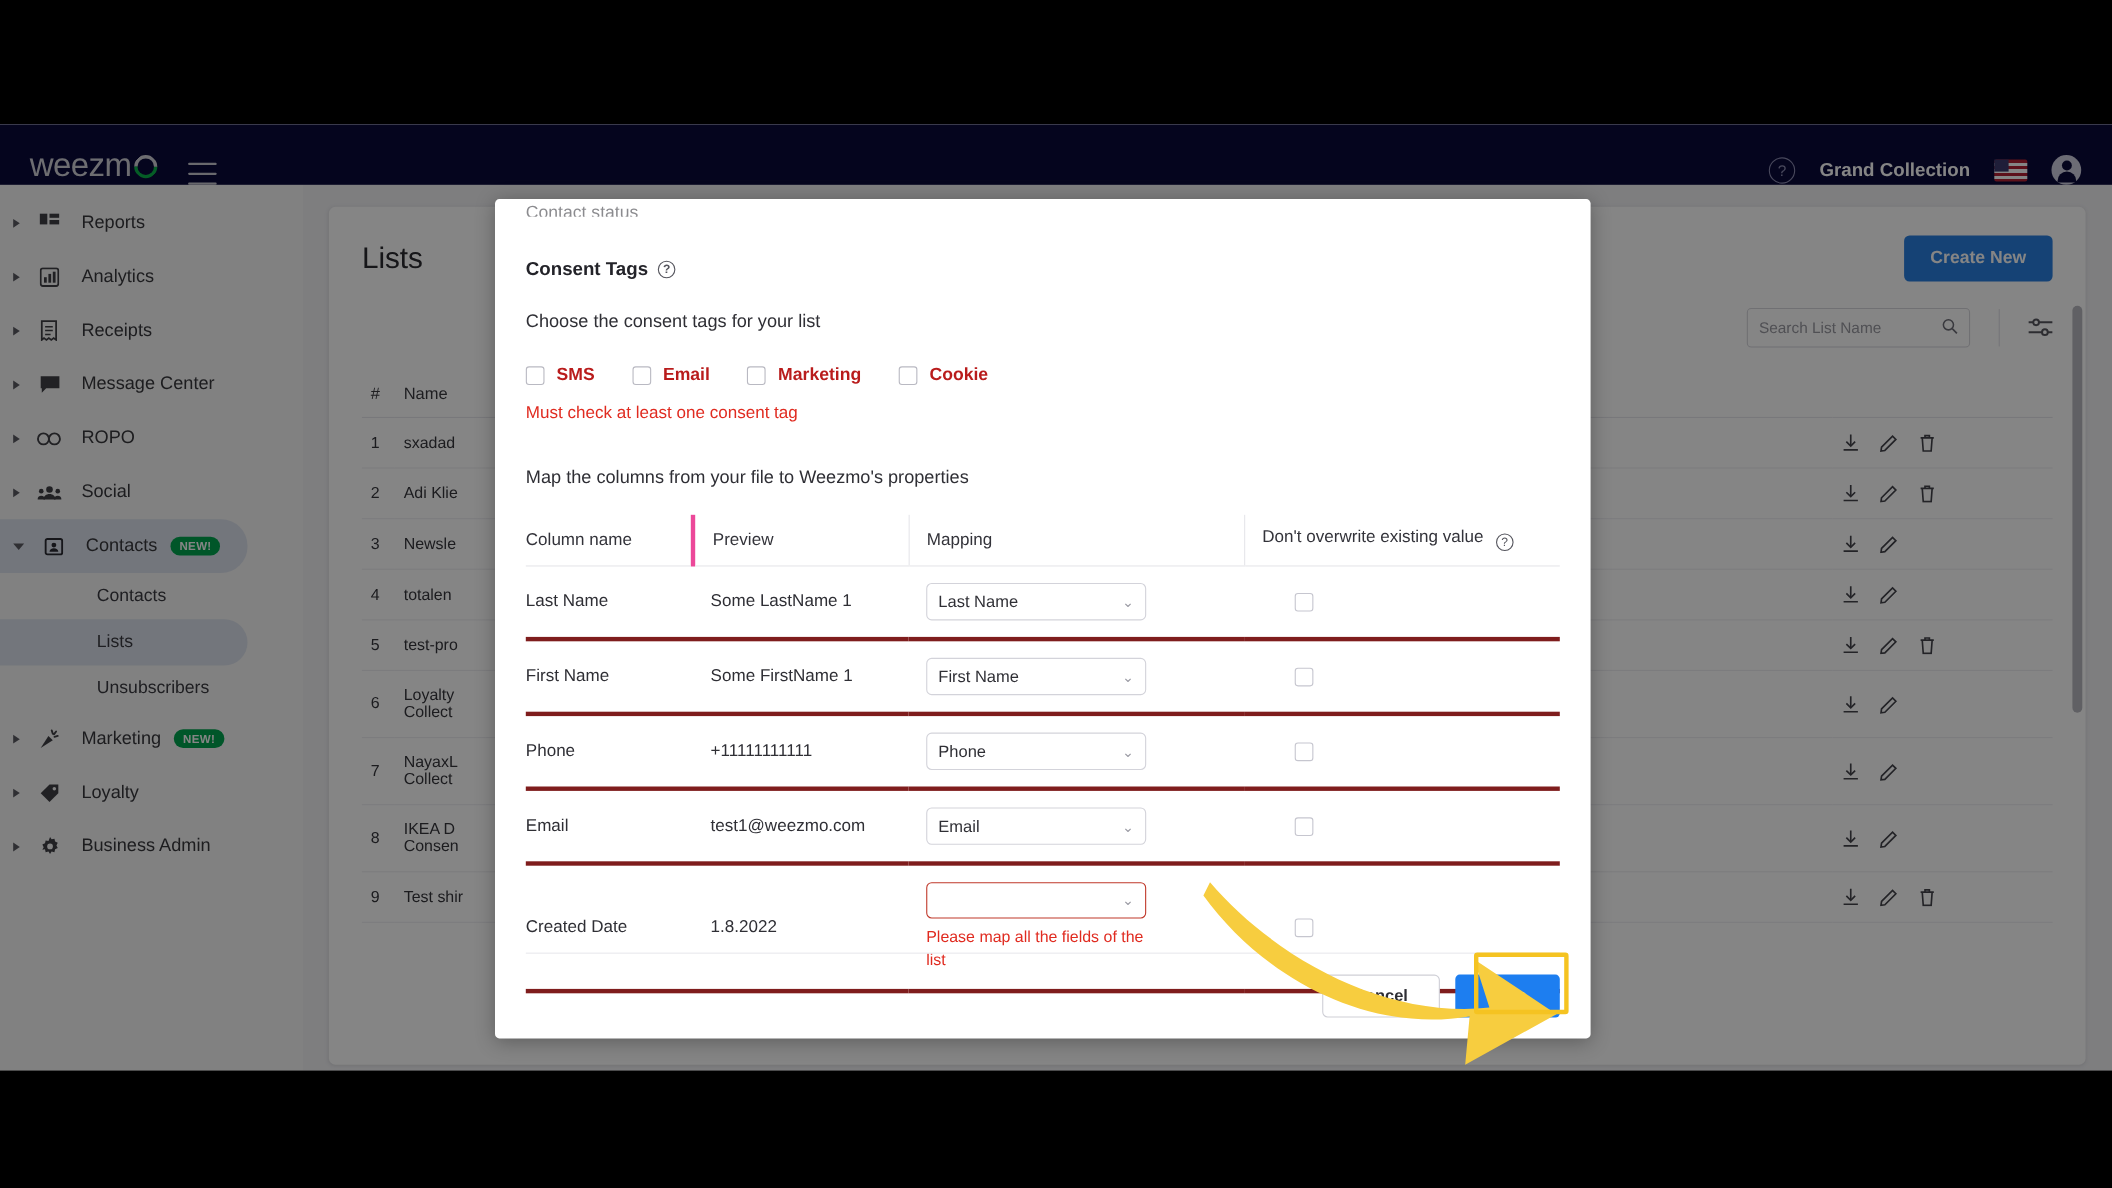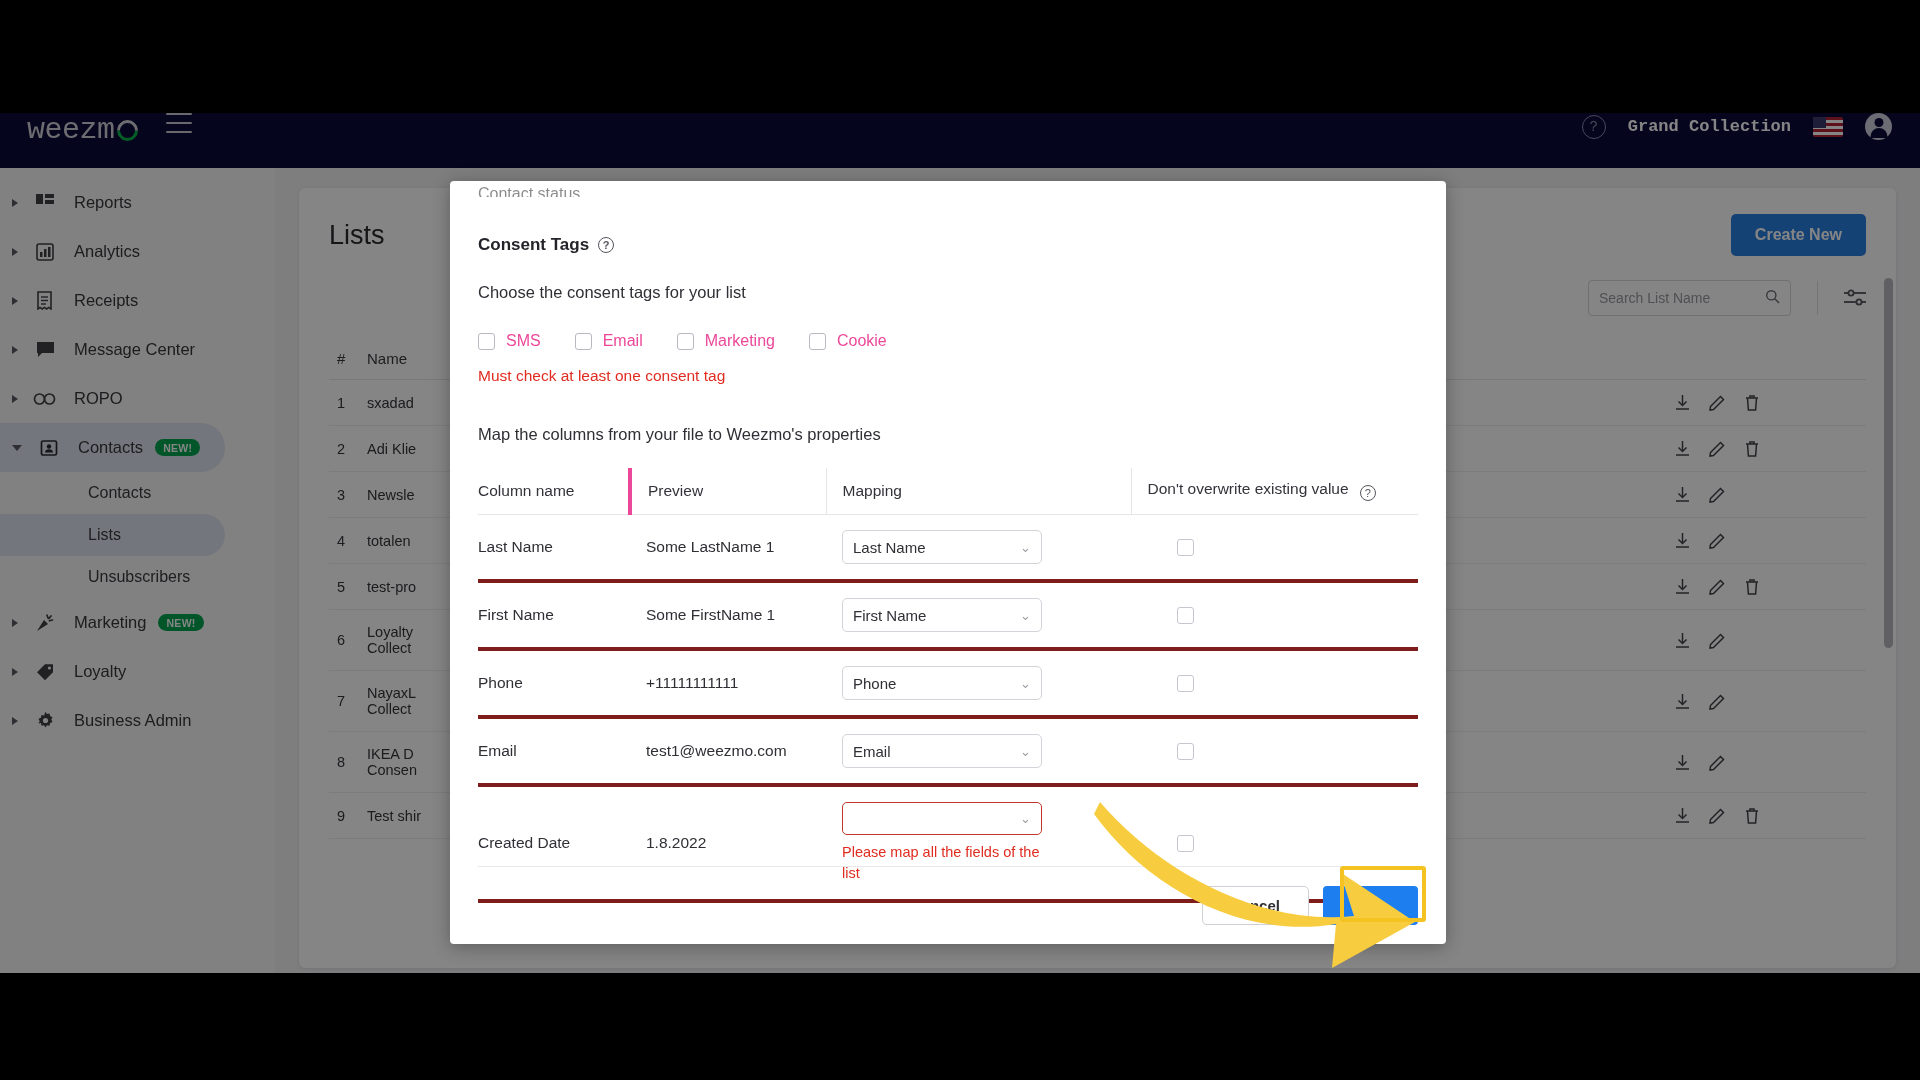--- a/index.html
+++ b/index.html
@@ -20,23 +20,22 @@
     left: 0; top: 113px;
     width: 1920px; height: 860px;
     background: #fafafa;
     overflow: hidden;
   }
   
   #topnav {
     position: absolute; left: 0; top: 0;
     width: 1920px; height: 55px;
     background: #0b0b3b;
-    display: flex; align-items: flex-start;
+    display: flex; align-items: flex-end;
     z-index: 40;
-    font-family: Liberation Mono, monospace;
   }
   .logo {
     margin-left: 27px;
     font-size: 30px;
     letter-spacing: -0.5px;
     color: #d2d2d9;
     font-weight: 400;
     display: flex; align-items: center;
   }
   .logo .ring {
@@ -211,21 +210,21 @@
     font-size: 11px; color: #55555d; display: flex; align-items: center; justify-content: center;
     cursor: pointer;
   }
   .sec-sub { font-size: 16.5px; color: #2f2f35; margin-top: 28px; }
   .consent-row { display: flex; align-items: center; margin-top: 30px; gap: 0; }
   .cb-wrap { display: flex; align-items: center; margin-right: 34px; cursor: pointer; }
   .cb {
     width: 17px; height: 17px; border: 1.5px solid #b9b9c2; border-radius: 3px;
     background: #fff; margin-right: 11px;
   }
-  .cb-label { font-size: 16px; font-weight: normal; color: #ec4899; }
+  .cb-label { font-size: 16px; font-weight: bold; color: #b91c1c; }
   .err { color: #e02b20; font-size: 15.5px; margin-top: 17px; }
   .map-title { font-size: 16.5px; color: #2f2f35; margin-top: 40px; }
   
   table.map { width: 100%; border-collapse: collapse; margin-top: 24px; table-layout: fixed; }
   table.map th {
     text-align: left; font-size: 15.5px; font-weight: 400; color: #33333a;
     padding: 12px 0 13px 0; border-bottom: 1px solid #e6e6ea;
   }
   table.map th.c1 { width: 152px; }
   table.map th.c2 { width: 196px; border-left: 4px solid #ec4899; padding-left: 16px; }
@@ -347,20 +346,34 @@
         <div class="caret"></div>
         <div class="nav-icon">
           <svg width="24" height="14" viewBox="0 0 24 14">
               <circle cx="6.5" cy="7" r="5" fill="none" stroke="#404046" stroke-width="1.7"></circle>
               <circle cx="16.5" cy="7" r="5" fill="none" stroke="#404046" stroke-width="1.7"></circle>
             </svg>
         </div>
         <span>ROPO</span>
       </div>
 
+      <div class="nav-item">
+        <div class="caret"></div>
+        <div class="nav-icon">
+          <svg width="22" height="14" viewBox="0 0 22 14">
+              <circle cx="11" cy="4" r="3" fill="#404046"></circle>
+              <path d="M5.5 13c0-3 2.6-5 5.5-5s5.5 2 5.5 5z" fill="#404046"></path>
+              <circle cx="3.5" cy="5.5" r="2.1" fill="#404046"></circle>
+              <circle cx="18.5" cy="5.5" r="2.1" fill="#404046"></circle>
+              <path d="M0 13c0-2 1.6-3.4 3.5-3.4S7 11 7 13z" fill="#404046"></path>
+              <path d="M15 13c0-2 1.6-3.4 3.5-3.4S22 11 22 13z" fill="#404046"></path>
+            </svg>
+        </div>
+        <span>Social</span>
+      </div>
 
       <div class="nav-item active">
         <div class="caret down"></div>
         <div class="nav-icon">
           <svg width="18" height="18" viewBox="0 0 18 18">
               <rect x="1.5" y="2" width="15" height="14" rx="1.6" fill="none" stroke="#2b2b33" stroke-width="1.7"></rect>
               <circle cx="9" cy="7.5" r="2.2" fill="#2b2b33"></circle>
               <path d="M5 13.5c0-2 1.8-3.2 4-3.2s4 1.2 4 3.2z" fill="#2b2b33"></path>
             </svg>
         </div>

